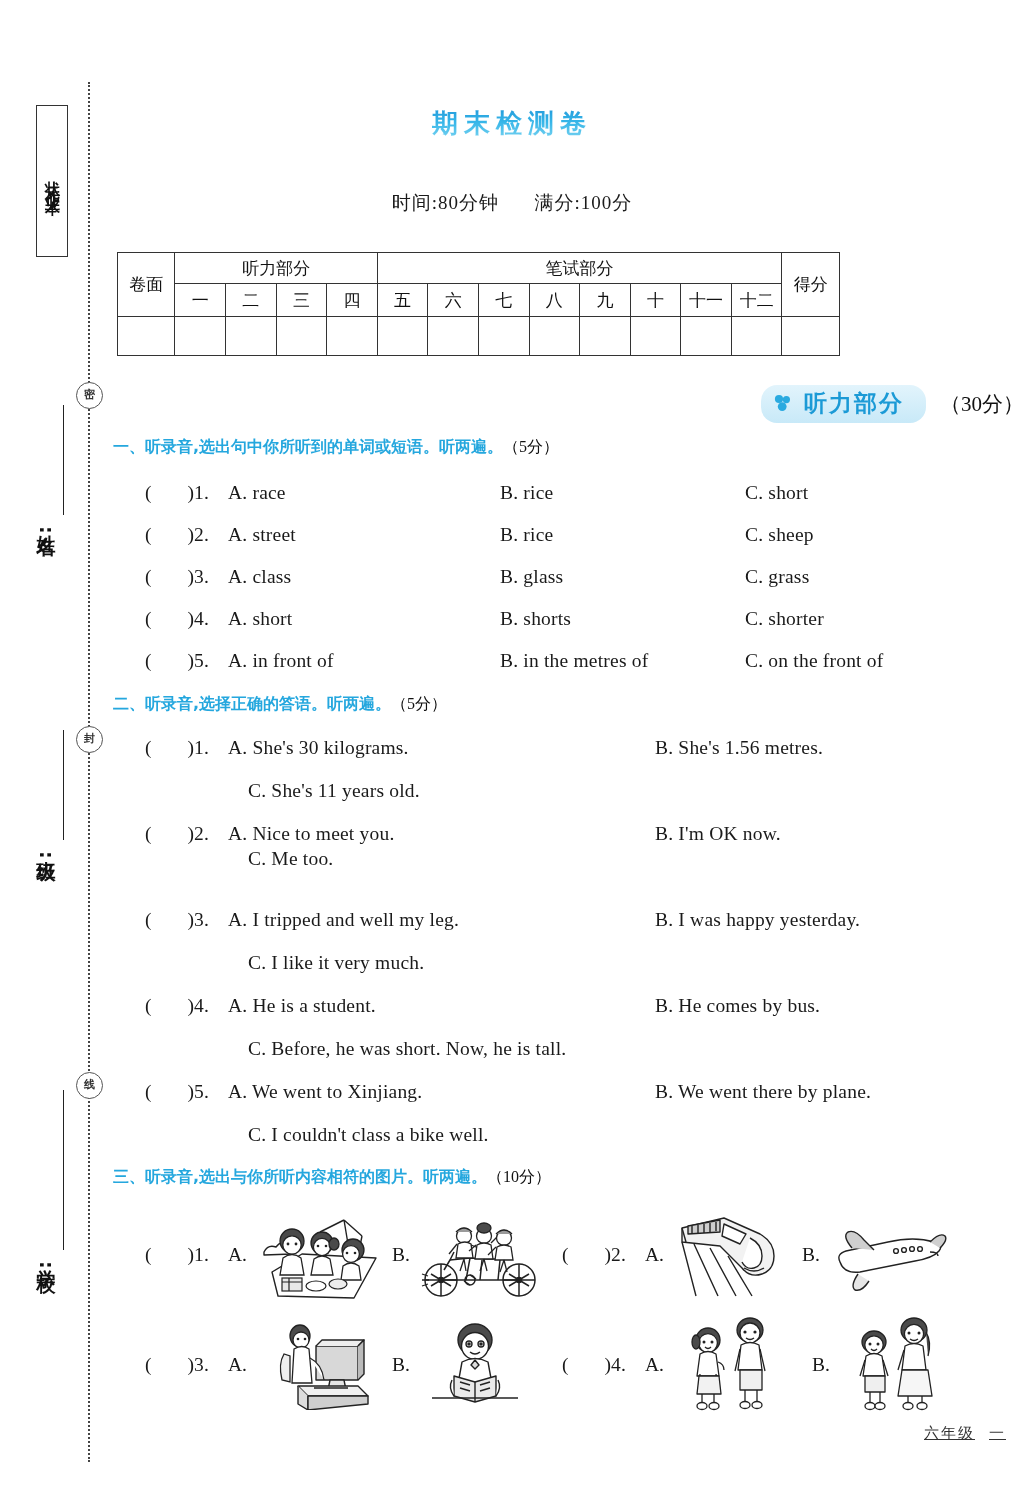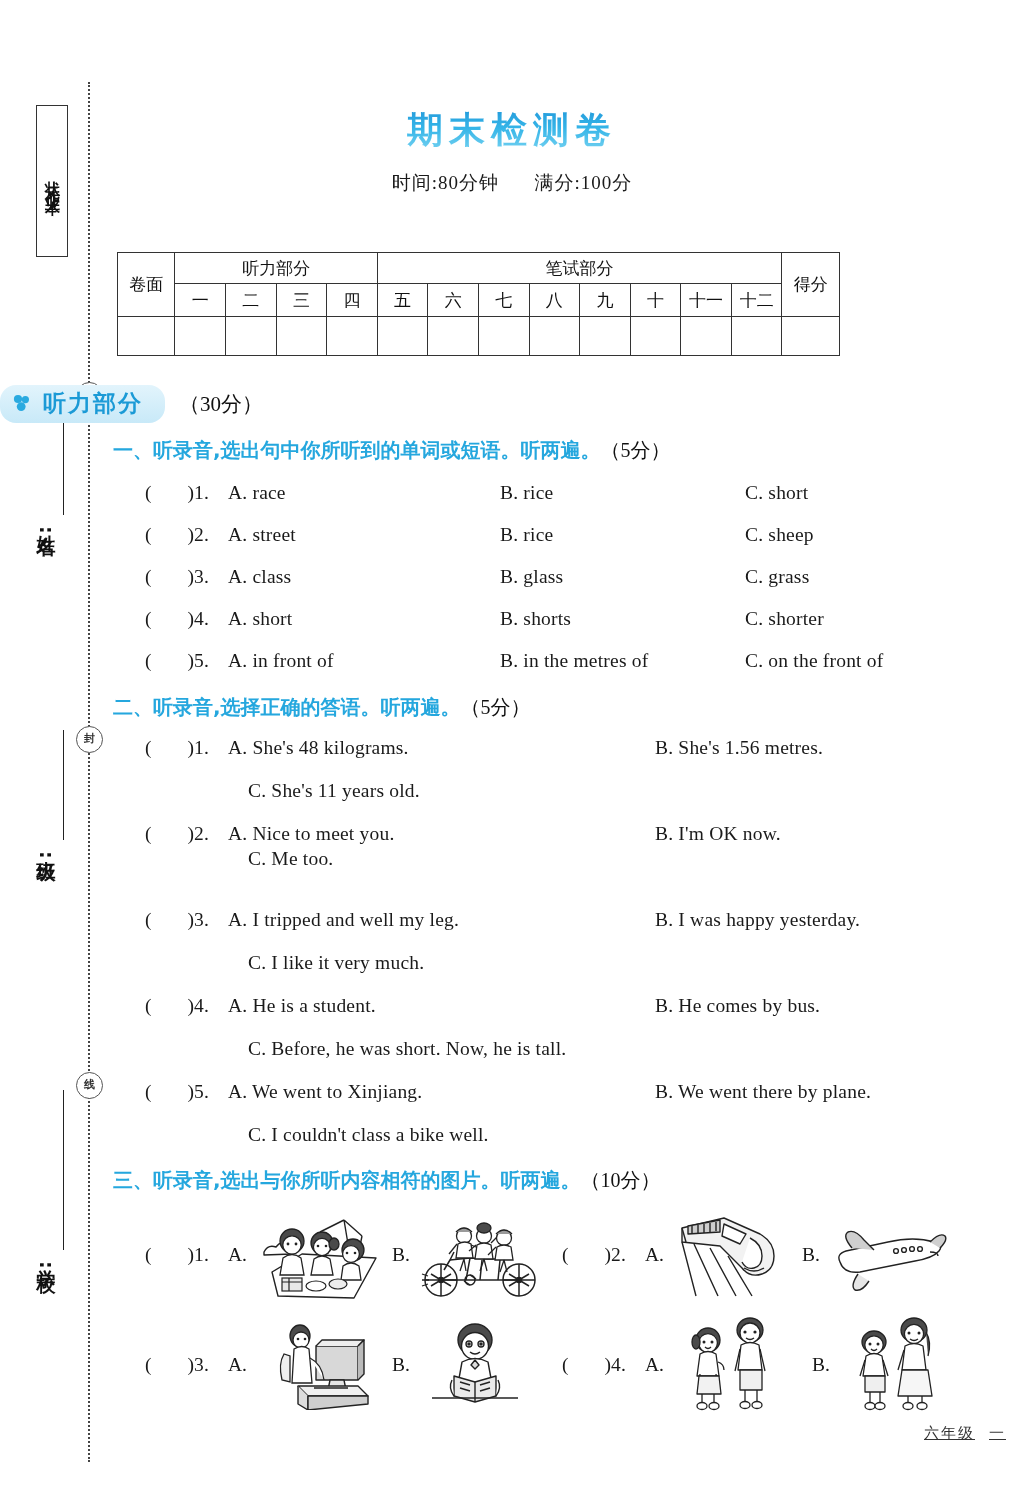--- a/index.html
+++ b/index.html
@@ -58,27 +58,27 @@
   #rule-name{top:405px;height:110px;}
   #label-class{top:845px;}
   #rule-class{top:730px;height:110px;}
   #label-school{top:1255px;}
   #rule-school{top:1090px;height:160px;}
 
   
   #paper-title{
     position:absolute;left:0;top:106px;width:1024px;text-align:center;
     font-family:"DejaVu Sans","Liberation Sans",sans-serif;
-    font-size:36px;font-weight:bold;letter-spacing:6px;
+    font-size:26px;font-weight:bold;letter-spacing:6px;
     background:linear-gradient(180deg,#2196d9 0%,#35b5e8 45%,#7fd6f2 100%);
     -webkit-background-clip:text;background-clip:text;
     color:transparent;-webkit-text-fill-color:transparent;
   }
   #paper-meta{
-    position:absolute;left:0;top:170px;width:1024px;text-align:center;
+    position:absolute;left:0;top:190px;width:1024px;text-align:center;
     font-size:19px;letter-spacing:1px;
   }
   #paper-meta .gap{display:inline-block;width:24px;}
 
   
   #score-table{
     position:absolute;left:117px;top:252px;width:723px;
     border-collapse:collapse;
     font-family:"DejaVu Sans","Liberation Sans",sans-serif;
   }
@@ -87,21 +87,21 @@
     text-align:center;vertical-align:middle;
     font-size:17px;color:#111;
   }
   #score-table td.group{height:28px;font-size:17px;}
   #score-table td.num{height:30px;width:48px;font-size:17px;}
   #score-table td.side{width:55px;font-size:17px;}
   #score-table tr.blank td{height:36px;}
 
   
   #listening-banner{
-    position:absolute;left:0;top:385px;width:1024px;text-align:left;
+    position:absolute;left:0;top:385px;width:1024px;text-align:right;
   }
   .pill{
     display:inline-block;vertical-align:middle;
     background:linear-gradient(180deg,#e2f4fc 0%,#c8e9f8 100%);
     border-radius:16px;padding:3px 22px 4px 12px;
   }
   .pill .flower{
     display:inline-block;vertical-align:middle;width:20px;height:20px;
     margin-right:7px;position:relative;top:-1px;
   }
@@ -112,21 +112,21 @@
   }
   .pill-score{
     display:inline-block;vertical-align:middle;
     margin-left:10px;font-size:21px;color:#111;
   }
 
   
   .sec-heading{
     position:absolute;left:113px;
     font-family:"DejaVu Sans","Liberation Sans",sans-serif;
-    font-size:20px;font-weight:bold;color:#25a7de;letter-spacing:0px;
+    font-size:16px;font-weight:bold;color:#25a7de;letter-spacing:0px;
     white-space:nowrap;
   }
   .sec-heading .pts{color:#111;font-family:"Liberation Serif",serif;font-weight:normal;}
 
   .qline{
     position:absolute;
     font-size:19.5px;
     white-space:nowrap;
     letter-spacing:0.2px;
   }
@@ -269,21 +269,21 @@
 <div class="qline" style="left:500px;top:650px">B. in the metres of</div>
 <div class="qline" style="left:745px;top:650px">C. on the front of</div>
 
 <div class="sec-heading" style="top:694px">
   <span>二、听录音,选择正确的答语。听两遍。</span><span class="pts">（5分）</span>
 </div>
 
 <div class="qline" style="left:145px;top:737px">
   <span class="paren">(<span class="blankspace"></span>)</span><span>1.</span>
 </div>
-<div class="qline" style="left:228px;top:737px">A. She's 48 kilograms.</div>
+<div class="qline" style="left:228px;top:737px">A. She's 30 kilograms.</div>
 <div class="qline" style="left:655px;top:737px">B. She's 1.56 metres.</div>
 <div class="qline" style="left:248px;top:780px">C. She's 11 years old.</div>
 
 <div class="qline" style="left:145px;top:823px">
   <span class="paren">(<span class="blankspace"></span>)</span><span>2.</span>
 </div>
 <div class="qline" style="left:228px;top:823px">A. Nice to meet you.</div>
 <div class="qline" style="left:655px;top:823px">B. I'm OK now.</div>
 <div class="qline" style="left:248px;top:848px">C. Me too.</div>
 

